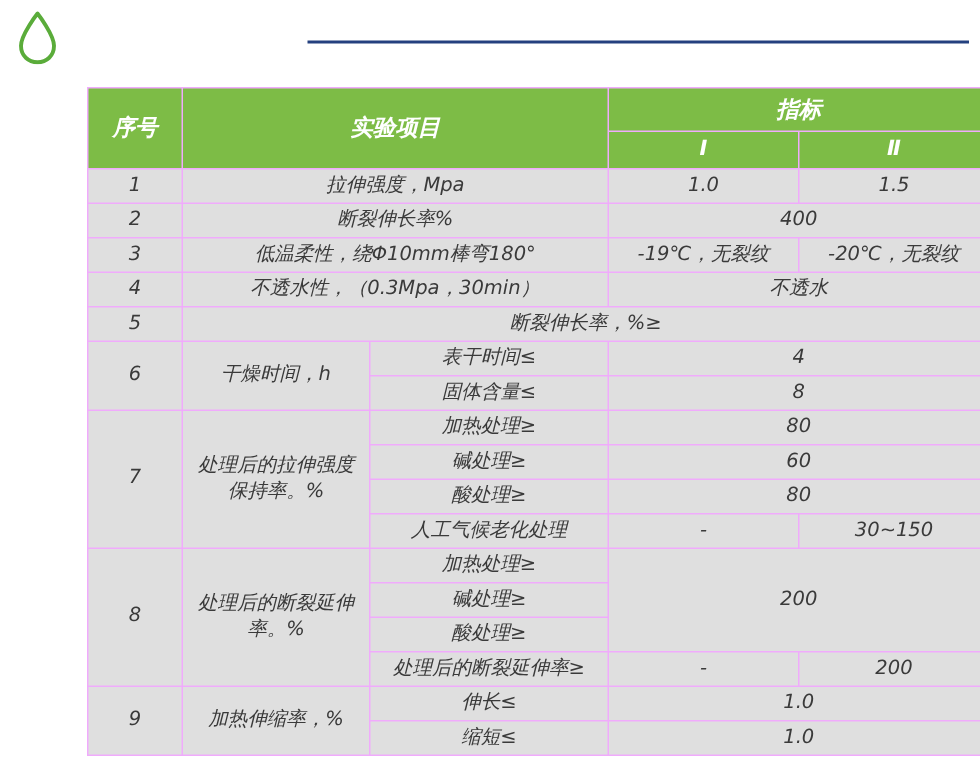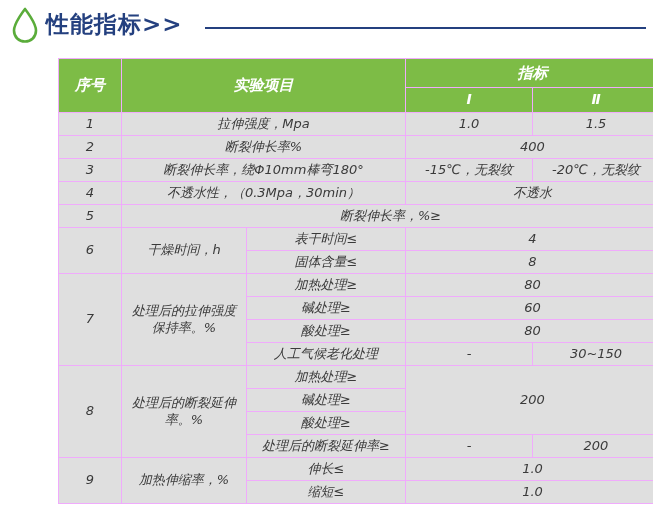--- a/index.html
+++ b/index.html
@@ -85,21 +85,20 @@
   .r-sub  { height: 22px; }
   .nowrap { white-space: nowrap; }
 </style>
 </head>
 <body>
 
 <div id="header">
   <svg id="drop-icon" viewBox="0 0 28 36">
     <path d="M14 2 C14 2 3 16 3 23.5 C3 30.2 7.9 34.5 14 34.5 C20.1 34.5 25 30.2 25 23.5 C25 16 14 2 14 2 Z" fill="none" stroke="#5aac3a" stroke-width="2.6" stroke-linejoin="round"></path>
   </svg>
-  <div id="header-title">性能指标&gt;&gt;</div>
   <div id="header-rule"></div>
 </div>
 
 <table id="spec-table">
   <colgroup>
     <col class="c-no">
       <col class="c-item">
       <col class="c-sub">
       <col class="c-i">
       <col class="c-ii">
@@ -125,22 +124,22 @@
     </tr>
 
     <tr class="r-tall">
       <td>2</td>
       <td colspan="2">断裂伸长率%</td>
       <td colspan="2">400</td>
     </tr>
 
     <tr class="r-tall">
       <td>3</td>
-      <td colspan="2" class="nowrap">断裂伸长率，绕Φ10mm棒弯180°</td>
-      <td class="nowrap">-15℃，无裂纹</td>
+      <td colspan="2" class="nowrap">低温柔性，绕Φ10mm棒弯180°</td>
+      <td class="nowrap">-19℃，无裂纹</td>
       <td class="nowrap">-20℃，无裂纹</td>
     </tr>
 
     <tr class="r-tall">
       <td>4</td>
       <td colspan="2" class="nowrap">不透水性，（0.3Mpa，30min）</td>
       <td colspan="2">不透水</td>
     </tr>
 
     <tr class="r-tall">

